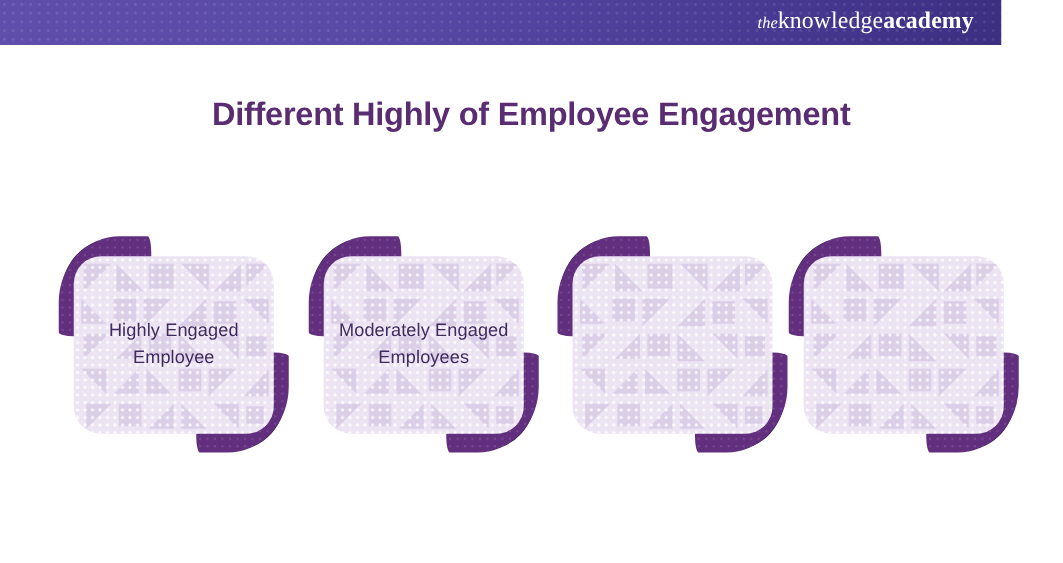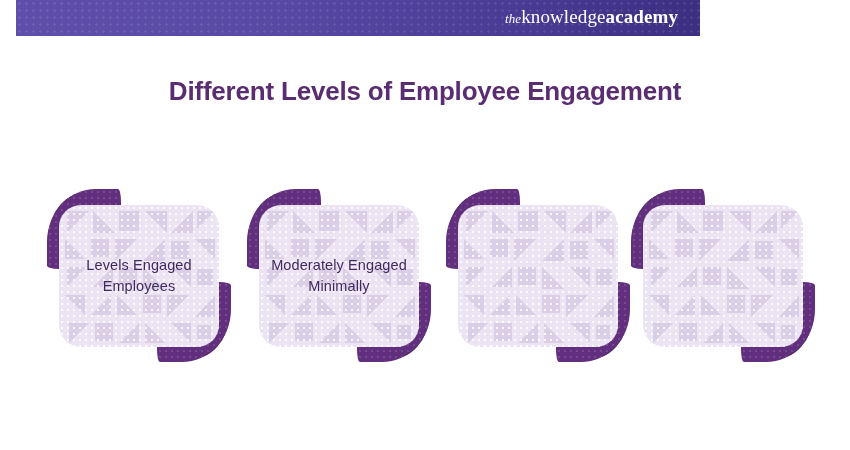--- a/index.html
+++ b/index.html
@@ -12,24 +12,23 @@
     background: #ffffff;
     font-family: "Liberation Sans", sans-serif;
     overflow: hidden;
     position: relative;
   }
 
   
   .header-bar {
     position: absolute;
     left: 0; top: 0;
-    width: 684px; height: 36px;
+    width: 801px; height: 36px;
     background: linear-gradient(100deg, #5f4fab 0%, #594aa6 35%, #4a3b95 72%, #3c2e80 100%);
     overflow: hidden;
-    margin-left: 16px;
   }
   .header-bar .dots {
     position: absolute;
     inset: 0;
     background-image: radial-gradient(rgba(255,255,255,0.10) 1px, transparent 1.2px);
     background-size: 7px 7px;
     pointer-events: none;
   }
   .brand-logo {
     position: absolute;
@@ -157,21 +156,21 @@
 </head>
 <body>
 
 <div class="header-bar">
   <div class="dots"></div>
   <div class="brand-logo">
     <span class="brand-the">the</span><span class="brand-knowledge">knowledge</span><span class="brand-academy">academy</span>
   </div>
 </div>
 
-<div class="page-title">Different Levels of Employee Engagement</div>
+<div class="page-title">Different Highly of Employee Engagement</div>
 
 <div class="cards-row">
 
   <div class="card card-1">
     <div class="leaf-shadow tl"></div>
     <div class="leaf-shadow br"></div>
     <div class="leaf tl">
         <div class="leafdots"></div>
       </div>
     <div class="leaf br">
@@ -206,21 +205,21 @@
             <polygon points="136,112 156,90 156,112"></polygon>
           <polygon points="10,118 30,118 10,138"></polygon>
             <rect x="36" y="118" width="18" height="18"></rect>
           <polygon points="60,138 80,118 80,138"></polygon>
             <polygon points="86,118 106,138 86,138"></polygon>
           <polygon points="112,118 132,118 132,138"></polygon>
             <rect x="138" y="120" width="14" height="14"></rect>
         </g>
       </svg>
       <div class="card-dots"></div>
-      <div class="card-label">Levels Engaged Employees</div>
+      <div class="card-label">Highly Engaged Employee</div>
     </div>
   </div>
 
   <div class="card card-2">
     <div class="leaf-shadow tl"></div>
     <div class="leaf-shadow br"></div>
     <div class="leaf tl">
         <div class="leafdots"></div>
       </div>
     <div class="leaf br">
@@ -255,21 +254,21 @@
             <polygon points="136,112 156,90 156,112"></polygon>
           <polygon points="10,118 30,118 10,138"></polygon>
             <rect x="36" y="118" width="18" height="18"></rect>
           <polygon points="60,138 80,118 80,138"></polygon>
             <polygon points="86,118 106,138 86,138"></polygon>
           <polygon points="112,118 132,118 132,138"></polygon>
             <rect x="138" y="120" width="14" height="14"></rect>
         </g>
       </svg>
       <div class="card-dots"></div>
-      <div class="card-label">Moderately Engaged Minimally</div>
+      <div class="card-label">Moderately Engaged Employees</div>
     </div>
   </div>
 
   <div class="card card-3">
     <div class="leaf-shadow tl"></div>
     <div class="leaf-shadow br"></div>
     <div class="leaf tl">
         <div class="leafdots"></div>
       </div>
     <div class="leaf br">

